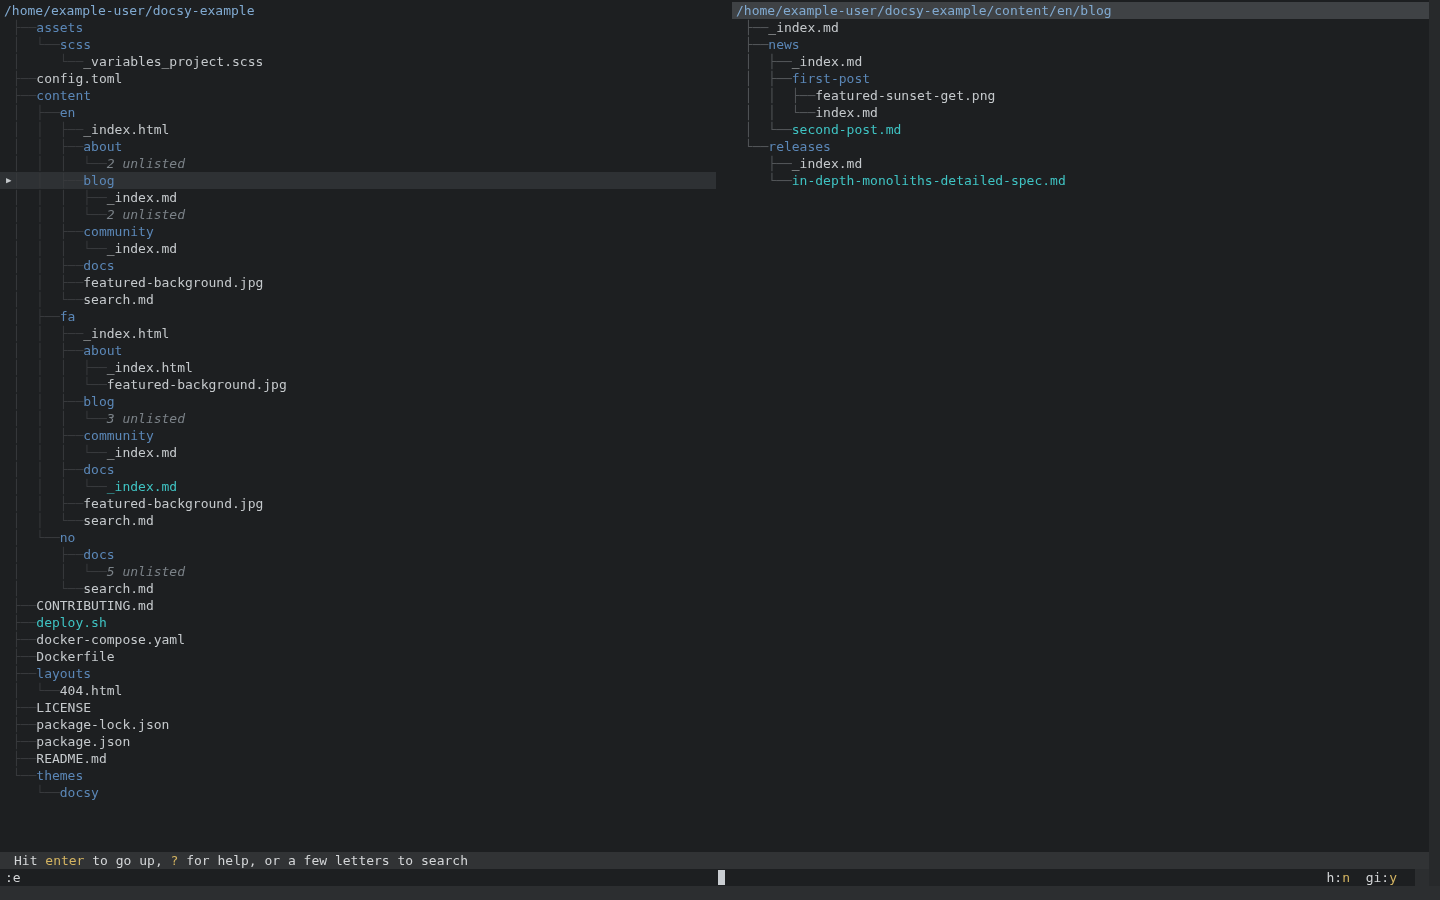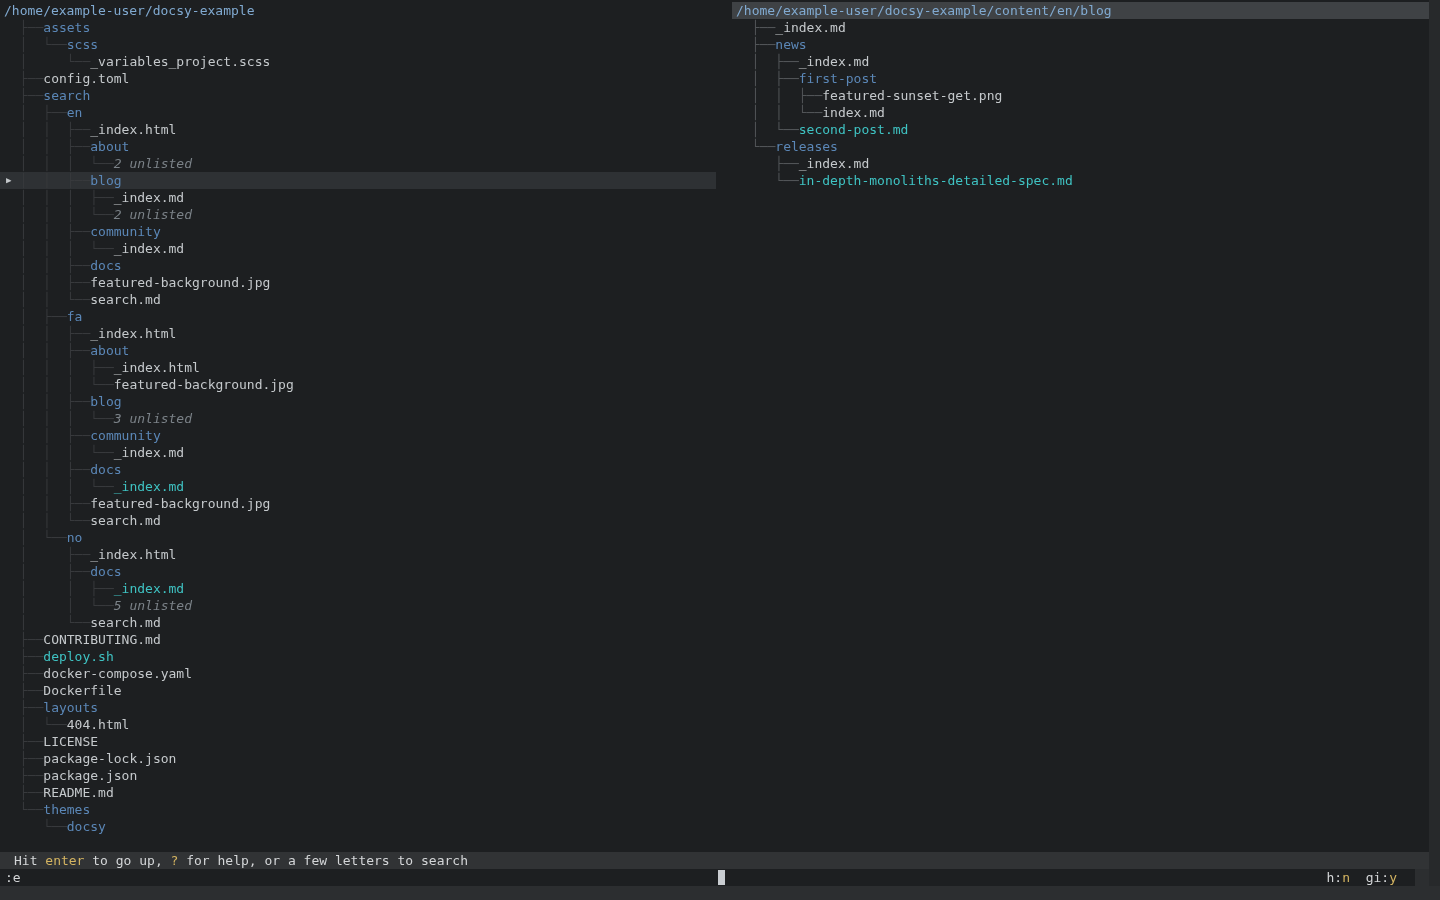--- a/index.html
+++ b/index.html
@@ -15,21 +15,21 @@
   #right-margin{position:absolute;left:1429px;top:0;width:11px;height:886px;background:var(--marginbg,#27292b);}
   #bottom-fill{position:absolute;left:0;top:886px;width:1440px;height:14px;background:var(--bottombg,#2c2e30);}
 
   .panel{position:absolute;top:2px;}
   #left-panel{left:0;width:716px;}
   #right-panel{left:732px;width:713px;}
 
   .panel-header{height:17px;padding-left:4px;white-space:pre;color:var(--hdrtext,#81aad1);}
   .panel-header.sel{background:var(--hdrselbg,#3f4245);}
 
-  .row{height:17px;padding-left:12px;white-space:pre;position:relative;}
+  .row{height:17px;padding-left:5px;white-space:pre;position:relative;}
   .row.selected{background:var(--rowselbg,#2e3134);}
   .arrow{position:absolute;left:6px;top:0;font-size:9px;line-height:17px;color:var(--file,#c5c9cc);}
   .prefix{color:var(--lines,#515457);}
   #left-panel .prefix{color:var(--linesdim,#37393c);}
   .t-dir{color:var(--dir,#5b87b7);}
   .t-file{color:var(--file,#c5c9cc);}
   .t-cyan{color:var(--cyan,#3fc3c3);}
   .t-unlisted{color:var(--unlisted,#7b8288);font-style:italic;text-align:right;}
 
   #status-bar{
@@ -57,21 +57,21 @@
 
   <div id="main">
 
     <div class="panel" id="left-panel">
       <div class="panel-header" id="left-header">/home/example-user/docsy-example</div>
       <div class="rows">
           <div class="row"><span class="prefix"> ├──</span><span class="t-dir">assets</span></div>
           <div class="row"><span class="prefix"> │  └──</span><span class="t-dir">scss</span></div>
           <div class="row"><span class="prefix"> │     └──</span><span class="t-file">_variables_project.scss</span></div>
           <div class="row"><span class="prefix"> ├──</span><span class="t-file">config.toml</span></div>
-          <div class="row"><span class="prefix"> ├──</span><span class="t-dir">search</span></div>
+          <div class="row"><span class="prefix"> ├──</span><span class="t-dir">content</span></div>
           <div class="row"><span class="prefix"> │  ├──</span><span class="t-dir">en</span></div>
           <div class="row"><span class="prefix"> │  │  ├──</span><span class="t-file">_index.html</span></div>
           <div class="row"><span class="prefix"> │  │  ├──</span><span class="t-dir">about</span></div>
           <div class="row"><span class="prefix"> │  │  │  └──</span><span class="t-unlisted">2 unlisted</span></div>
           <div class="row selected"><span class="arrow">▶</span><span class="prefix"> │  │  ├──</span><span class="t-dir">blog</span></div>
           <div class="row"><span class="prefix"> │  │  │  ├──</span><span class="t-file">_index.md</span></div>
           <div class="row"><span class="prefix"> │  │  │  └──</span><span class="t-unlisted">2 unlisted</span></div>
           <div class="row"><span class="prefix"> │  │  ├──</span><span class="t-dir">community</span></div>
           <div class="row"><span class="prefix"> │  │  │  └──</span><span class="t-file">_index.md</span></div>
           <div class="row"><span class="prefix"> │  │  ├──</span><span class="t-dir">docs</span></div>
@@ -84,23 +84,21 @@
           <div class="row"><span class="prefix"> │  │  │  └──</span><span class="t-file">featured-background.jpg</span></div>
           <div class="row"><span class="prefix"> │  │  ├──</span><span class="t-dir">blog</span></div>
           <div class="row"><span class="prefix"> │  │  │  └──</span><span class="t-unlisted">3 unlisted</span></div>
           <div class="row"><span class="prefix"> │  │  ├──</span><span class="t-dir">community</span></div>
           <div class="row"><span class="prefix"> │  │  │  └──</span><span class="t-file">_index.md</span></div>
           <div class="row"><span class="prefix"> │  │  ├──</span><span class="t-dir">docs</span></div>
           <div class="row"><span class="prefix"> │  │  │  └──</span><span class="t-cyan">_index.md</span></div>
           <div class="row"><span class="prefix"> │  │  ├──</span><span class="t-file">featured-background.jpg</span></div>
           <div class="row"><span class="prefix"> │  │  └──</span><span class="t-file">search.md</span></div>
           <div class="row"><span class="prefix"> │  └──</span><span class="t-dir">no</span></div>
-          <div class="row"><span class="prefix"> │     ├──</span><span class="t-file">_index.html</span></div>
           <div class="row"><span class="prefix"> │     ├──</span><span class="t-dir">docs</span></div>
-          <div class="row"><span class="prefix"> │     │  ├──</span><span class="t-cyan">_index.md</span></div>
           <div class="row"><span class="prefix"> │     │  └──</span><span class="t-unlisted">5 unlisted</span></div>
           <div class="row"><span class="prefix"> │     └──</span><span class="t-file">search.md</span></div>
           <div class="row"><span class="prefix"> ├──</span><span class="t-file">CONTRIBUTING.md</span></div>
           <div class="row"><span class="prefix"> ├──</span><span class="t-cyan">deploy.sh</span></div>
           <div class="row"><span class="prefix"> ├──</span><span class="t-file">docker-compose.yaml</span></div>
           <div class="row"><span class="prefix"> ├──</span><span class="t-file">Dockerfile</span></div>
           <div class="row"><span class="prefix"> ├──</span><span class="t-dir">layouts</span></div>
           <div class="row"><span class="prefix"> │  └──</span><span class="t-file">404.html</span></div>
           <div class="row"><span class="prefix"> ├──</span><span class="t-file">LICENSE</span></div>
           <div class="row"><span class="prefix"> ├──</span><span class="t-file">package-lock.json</span></div>

